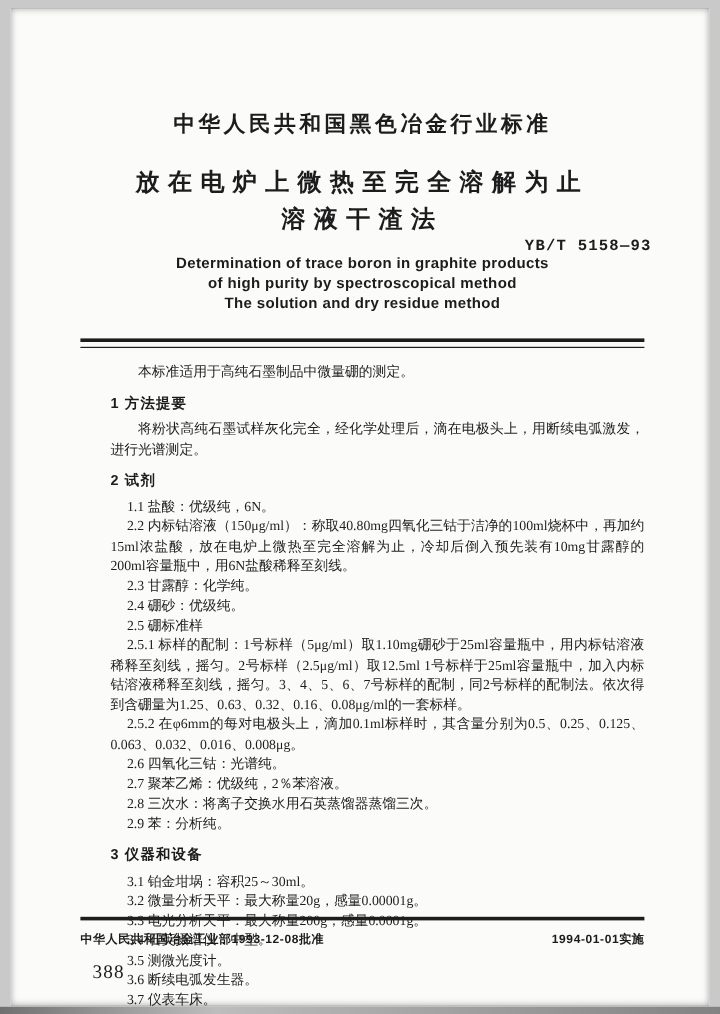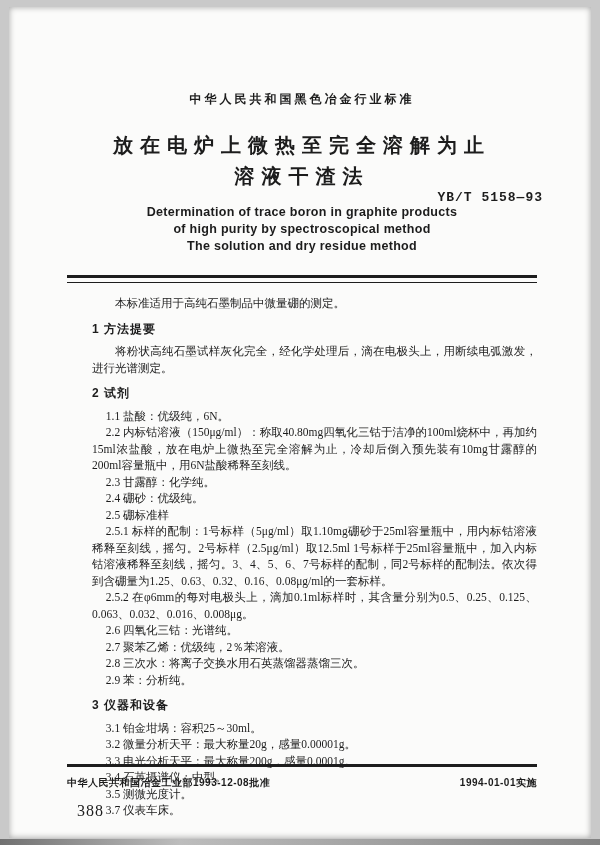--- a/index.html
+++ b/index.html
@@ -13,21 +13,21 @@
     position:absolute;left:9px;top:7px;right:9px;bottom:7px;
     background:#fbfbfa;
     box-shadow:0 0 6px rgba(0,0,0,.35) inset;
   }
   .content{
     position:absolute;left:58px;right:54px;top:0;bottom:0;
   }
   .std-label{
     margin-top:84px;text-align:center;font-weight:bold;
     font-family:"Liberation Sans","DejaVu Sans",sans-serif;
-    font-size:12px;letter-spacing:3px;
+    font-size:18px;letter-spacing:3px;
   }
   .title-wrap{position:relative;margin-top:22px;text-align:center;}
   .title-line{
     font-family:"Liberation Sans","DejaVu Sans",sans-serif;
     font-weight:bold;font-size:20px;letter-spacing:7px;line-height:31px;
   }
   .std-number{
     position:absolute;right:-6px;top:20px;
     font-family:Liberation Mono, monospace;
     font-weight:bold;font-size:13px;letter-spacing:1px;margin-top:40px;
@@ -110,20 +110,21 @@
         <div class="blk item">2.6 四氧化三钴：光谱纯。</div>
         <div class="blk item">2.7 聚苯乙烯：优级纯，2％苯溶液。</div>
         <div class="blk item">2.8 三次水：将离子交换水用石英蒸馏器蒸馏三次。</div>
         <div class="blk item">2.9 苯：分析纯。</div>
         <div class="blk heading">3 仪器和设备</div>
         <div class="blk item">3.1 铂金坩埚：容积25～30ml。</div>
         <div class="blk item">3.2 微量分析天平：最大称量20g，感量0.00001g。</div>
         <div class="blk item">3.3 电光分析天平：最大称量200g，感量0.0001g。</div>
         <div class="blk item">3.4 石英摄谱仪：中型。</div>
         <div class="blk item">3.5 测微光度计。</div>
+        <div class="blk item">3.6 断续电弧发生器。</div>
         <div class="blk item">3.7 仪表车床。</div>
       </div>
   </div>
 
   <div class="footer">
     <div class="footer-rule"></div>
     <div class="footer-row">
       <span>中华人民共和国冶金工业部1993-12-08批准</span>
       <span>1994-01-01实施</span>
     </div>

